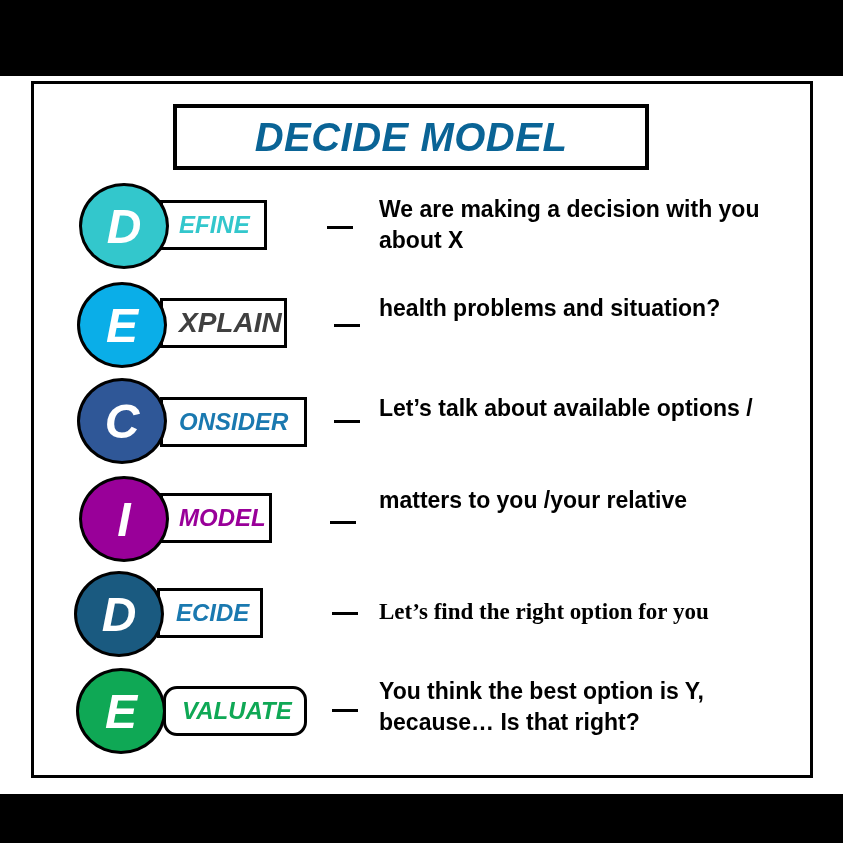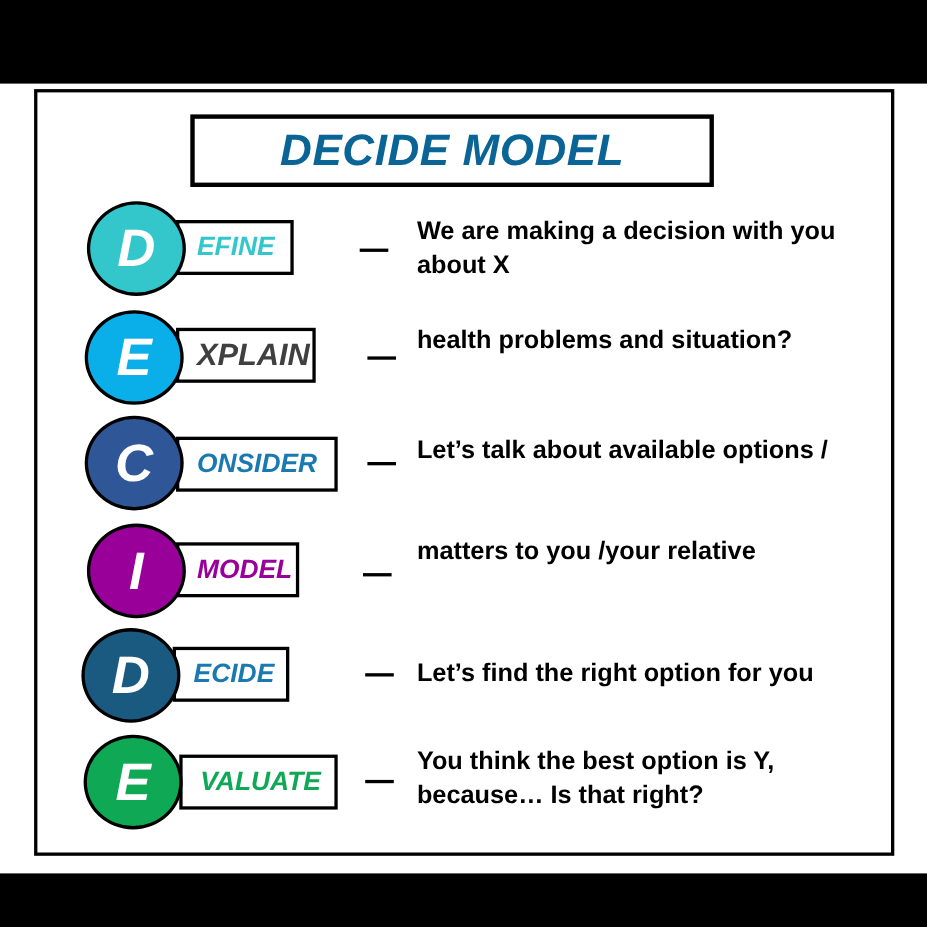--- a/index.html
+++ b/index.html
@@ -87,30 +87,30 @@
 </div>
 
 <div>
   <div class="circle" style="left:74px;top:571px;background:#1a5a80;">
     <span>D</span>
   </div>
   <div class="label-box" style="left:157px;top:588px;width:106px;">
     <span style="color:#1a79b0;font-size:24px;">ECIDE</span>
   </div>
   <div class="dash" style="left:332px;top:612px;"></div>
-  <div class="desc" style="top:596px;">
+  <div class="desc" style="top:596px;font-family:Liberation Serif, serif;">
     <div>Let’s find the right option for you</div>
   </div>
 </div>
 
 <div>
   <div class="circle" style="left:76px;top:668px;background:#0fa855;">
     <span>E</span>
   </div>
-  <div class="label-box" style="left:163px;top:686px;width:144px;">
+  <div class="label-box" style="left:163px;top:686px;width:144px;border-radius:14px;">
     <span style="color:#0fa855;font-size:24px;">VALUATE</span>
   </div>
   <div class="dash" style="left:332px;top:709px;"></div>
   <div class="desc" style="top:676px;">
     <div>You think the best option is Y,</div>
     <div>because… Is that right?</div>
   </div>
 </div>
 
 </body></html>

